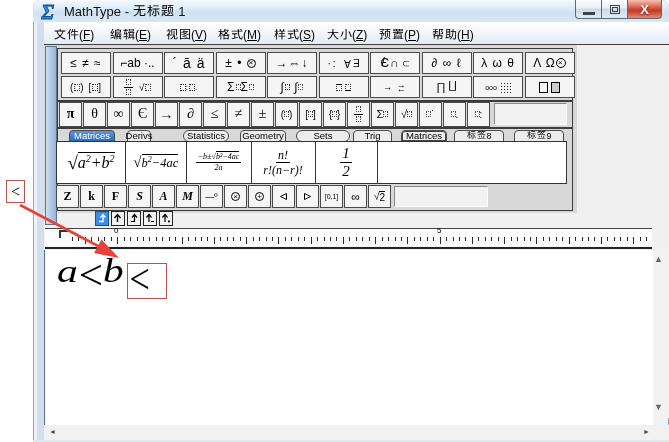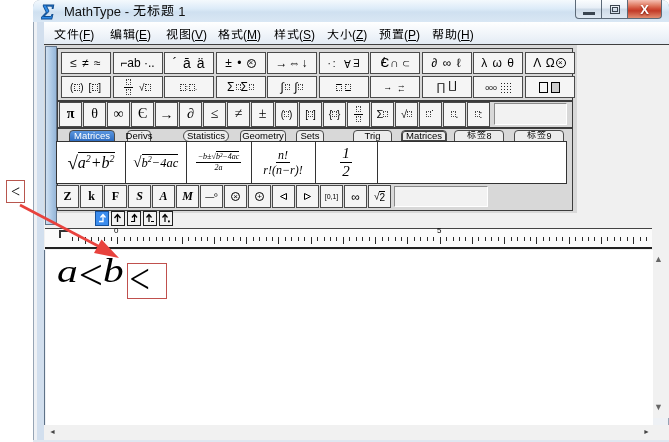--- a/index.html
+++ b/index.html
@@ -261,21 +261,21 @@
 <div class="btn r3" style="font-size:11px;font-family:'Liberation Sans'">√<span class="dbox2"></span></div>
 <div class="btn r3" style="font-size:10px;font-family:'Liberation Sans'"><span class="dbox2"></span>˙</div>
 <div class="btn r3" style="font-size:10px;font-family:'Liberation Sans'"><span class="dbox2"></span>.</div>
 <div class="btn r3" style="font-size:10px;font-family:'Liberation Sans'"><span class="dbox2"></span>:</div>
 </div>
 <div class="abs sunk" style="left:494px;top:103px;width:73px;height:22px;"></div>
 <div class="tab abs tabsel" style="left:69px;width:46px;">Matrices</div>
 <div class="tab abs" style="left:127px;width:24px;">Derivs</div>
 <div class="tab abs" style="left:183px;width:46px;border-radius:6px;">Statistics</div>
 <div class="tab abs" style="left:240px;width:46px;">Geometry</div>
-<div class="tab abs" style="left:296px;width:28px;">Sets</div>
+<div class="tab abs" style="left:296px;width:54px;border-radius:6px;">Sets</div>
 <div class="tab abs" style="left:353px;width:39px;">Trig</div>
 <div class="tab abs" style="left:401px;width:46px;box-shadow:inset 0 0 0 1px #444;">Matrices</div>
 <div class="tab abs" style="left:454px;width:50px;font-size:9px;"><svg class="cj" style="width:9px;height:9px" viewBox="0 0 1000 1000">
       <g transform="translate(0,793) scale(1,-1)">
         <path d="M466 764H902V693H466ZM422 525H956V454H422ZM636 490H712V17Q712 -15 704 -34Q696 -52 674 -62Q652 -71 617 -74Q581 -76 529 -76Q527 -59 520 -37Q513 -16 505 1Q544 0 576 0Q607 0 617 0Q628 1 632 5Q636 8 636 18ZM779 325 843 345Q868 296 891 241Q913 185 931 133Q949 81 957 41L888 16Q880 56 864 109Q847 162 825 219Q803 275 779 325ZM491 342 560 327Q545 269 523 213Q502 156 477 106Q452 56 425 18Q418 23 407 31Q396 38 384 46Q373 53 364 57Q406 111 439 187Q472 263 491 342ZM49 628H408V558H49ZM202 840H277V-79H202ZM193 586 244 570Q231 515 212 455Q194 395 170 338Q147 280 121 230Q94 180 66 145Q62 155 54 168Q47 181 39 193Q31 206 24 215Q58 256 92 318Q125 380 151 451Q178 522 193 586ZM272 537Q281 527 300 503Q320 478 343 449Q366 420 385 396Q404 371 412 360L368 301Q358 318 341 347Q323 375 302 406Q282 437 264 463Q245 489 234 503Z"></path>
       </g>
     </svg><svg class="cj" style="width:9px;height:9px" viewBox="0 0 1000 1000">
       <g transform="translate(0,793) scale(1,-1)">
         <path d="M294 403H701V339H294ZM167 752H477V690H167ZM549 752H939V690H549ZM185 845 256 827Q237 773 212 721Q187 669 158 623Q129 577 99 542Q93 548 81 556Q69 563 58 571Q46 578 37 583Q84 631 123 701Q162 771 185 845ZM574 845 645 828Q622 766 586 709Q550 652 510 612Q504 619 493 626Q481 634 470 642Q458 649 449 654Q489 690 522 740Q555 791 574 845ZM234 703 299 720Q320 687 339 647Q359 607 366 578L299 558Q291 587 273 628Q254 668 234 703ZM654 704 720 720Q749 688 776 647Q802 606 815 575L744 557Q733 587 707 629Q682 670 654 704ZM533 594Q568 562 618 530Q667 498 726 469Q785 441 846 418Q907 396 964 381Q952 371 938 352Q924 334 916 319Q858 336 798 362Q737 389 678 422Q619 455 568 492Q517 529 479 568ZM502 641 563 610Q507 544 428 487Q350 430 260 385Q171 341 80 310Q73 324 60 341Q48 359 35 370Q123 396 212 436Q300 477 376 529Q452 581 502 641ZM63 13H934V-54H63ZM759 297 827 277Q802 223 771 164Q741 106 710 52Q679 -1 650 -43Q642 -37 631 -30Q619 -23 607 -16Q596 -9 586 -5Q618 34 649 84Q679 135 708 190Q736 245 759 297ZM424 280 484 302Q503 270 521 233Q539 197 554 162Q569 128 576 101L512 75Q505 102 491 137Q477 173 460 210Q442 248 424 280ZM176 252 236 279Q259 249 280 214Q302 179 321 147Q339 114 349 88L286 57Q276 83 259 116Q241 150 219 186Q198 221 176 252Z"></path>
       </g>

